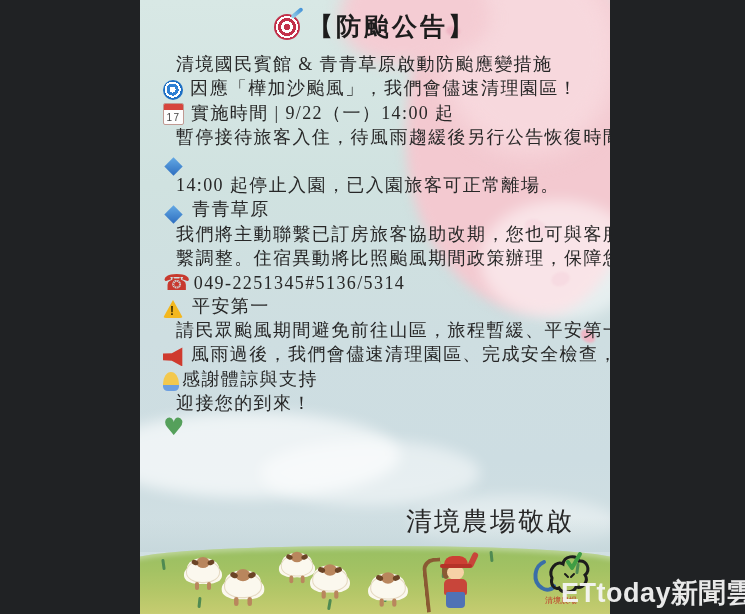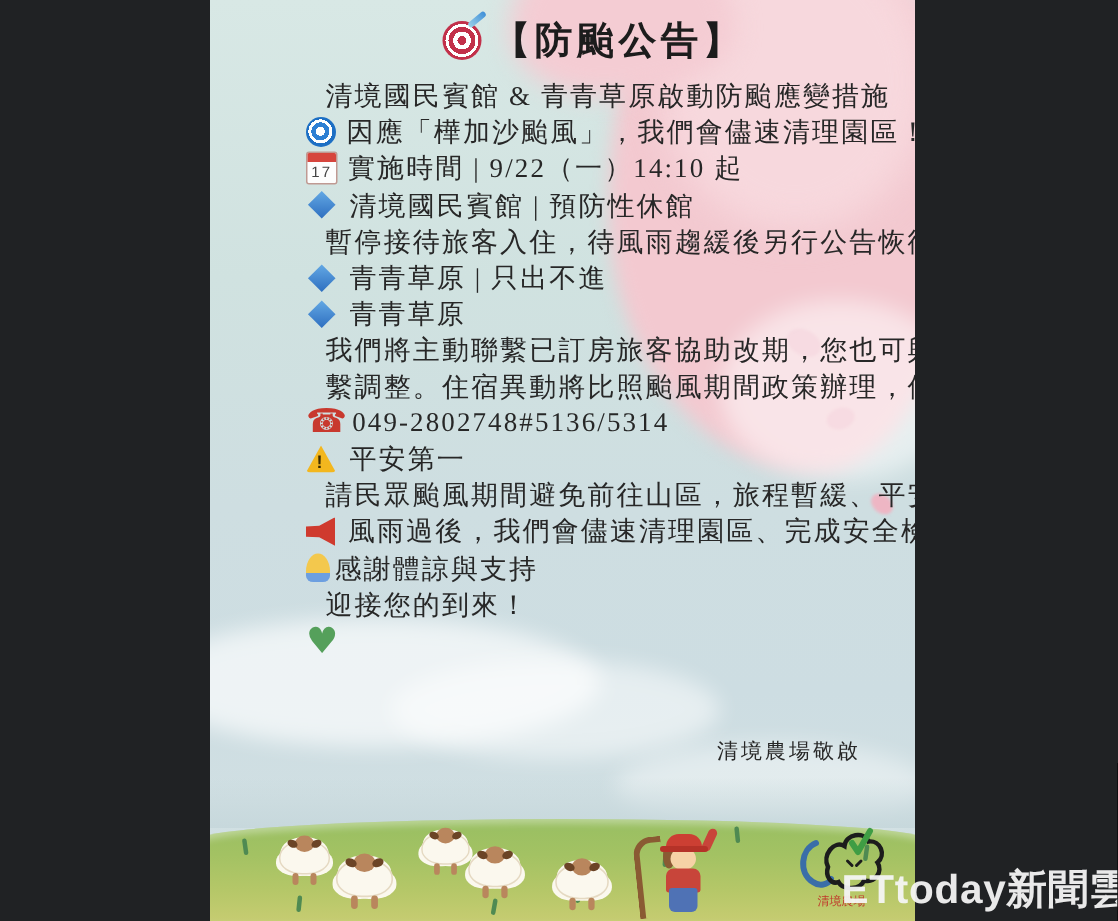--- a/index.html
+++ b/index.html
@@ -72,29 +72,29 @@
     border-radius:5px 5px 2px 2px;}
   .overall{position:absolute;left:20px;top:42px;width:19px;height:16px;background:#4f72b5;
     border-radius:2px 2px 4px 4px;}
   
   .farm-logo{position:absolute;left:390px;bottom:8px;width:62px;height:58px;}
   
   .watermark{position:absolute;left:561px;top:575px;color:#f6f6f6;opacity:.94;
     font-family:"Liberation Sans","DejaVu Sans",sans-serif;font-weight:bold;
     font-size:27px;letter-spacing:0.5px;white-space:nowrap;}
   
-  .content{position:absolute;inset:0;color:#272727;margin-left:41px;}
+  .content{position:absolute;inset:0;color:#272727;}
   .title-row{position:absolute;top:10px;left:0;width:100%;display:flex;
     justify-content:center;align-items:center;font-size:25px;font-weight:bold;
     letter-spacing:3px;color:#1c1c1c;}
   #lines{position:absolute;top:52px;left:23px;right:6px;}
-  .line{height:24.2px;display:flex;align-items:center;font-size:18px;
+  .line{height:24.2px;display:flex;align-items:flex-end;font-size:18px;
     letter-spacing:1.4px;white-space:nowrap;}
   .line.plain{padding-left:13px;}
-  .signature{position:absolute;top:492px;right:36px;font-size:14px;letter-spacing:2px;}
+  .signature{position:absolute;top:504px;right:36px;font-size:26px;letter-spacing:2px;}
   
   .icon{display:inline-flex;align-items:center;justify-content:center;flex:none;
     position:relative;margin-right:7px;}
   .icon-dartboard{width:26px;height:26px;border-radius:50%;margin-right:8px;
     background:radial-gradient(circle,#c2304a 0 3px,#ffffff 3px 6px,#c2304a 6px 9px,#ffffff 9px 11px,#c2304a 11px 13px);}
   .icon-dartboard::after{content:"";position:absolute;top:-3px;right:-4px;width:14px;
     height:4px;background:linear-gradient(90deg,#9ad0e8,#3f8fd8);border-radius:2px;
     transform:rotate(-40deg);}
   .icon-cyclone{width:20px;height:20px;border-radius:50%;
     background:radial-gradient(circle at 48% 48%,#ffffff 0 3px,#2d7fd3 3px 6px,#ffffff 6px 8px,#1d6fc4 8px 10px);}
@@ -206,46 +206,44 @@
             <span class="txt">清境國民賓館 &amp; 青青草原啟動防颱應變措施</span>
           </div>
           <div class="line">
             <span class="icon icon-cyclone"></span>
             <span class="txt">因應「樺加沙颱風」，我們會儘速清理園區！</span>
           </div>
           <div class="line">
             <span class="icon icon-calendar">
               <span class="cal-day">17</span>
             </span>
-            <span class="txt">實施時間 | 9/22（一）14:10 起</span>
+            <span class="txt">實施時間 | 9/22（一）14:00 起</span>
+          </div>
+          <div class="line plain">
+            <span class="txt">暫停接待旅客入住，待風雨趨緩後另行公告恢復時間。</span>
           </div>
           <div class="line">
             <span class="icon icon-diamond"></span>
-            <span class="txt">清境國民賓館 | 預防性休館</span>
-          </div>
-          <div class="line plain">
-            <span class="txt">暫停接待旅客入住，待風雨趨緩後另行公告恢復時間。</span>
-          </div>
-          <div class="line">
-            <span class="icon icon-diamond"></span>
-            <span class="txt">青青草原 | 只出不進</span>
+          </div>
+          <div class="line plain">
+            <span class="txt">14:00 起停止入園，已入園旅客可正常離場。</span>
           </div>
           <div class="line">
             <span class="icon icon-diamond"></span>
             <span class="txt">青青草原</span>
           </div>
           <div class="line plain">
             <span class="txt">我們將主動聯繫已訂房旅客協助改期，您也可與客服聯</span>
           </div>
           <div class="line plain">
             <span class="txt">繫調整。住宿異動將比照颱風期間政策辦理，保障您的</span>
           </div>
           <div class="line">
             <span class="icon icon-phone">☎</span>
-            <span class="txt">049-2802748#5136/5314</span>
+            <span class="txt">049-2251345#5136/5314</span>
           </div>
           <div class="line">
             <span class="icon icon-warning"></span>
             <span class="txt">平安第一</span>
           </div>
           <div class="line plain">
             <span class="txt">請民眾颱風期間避免前往山區，旅程暫緩、平安第一。</span>
           </div>
           <div class="line">
             <span class="icon icon-megaphone"></span>

